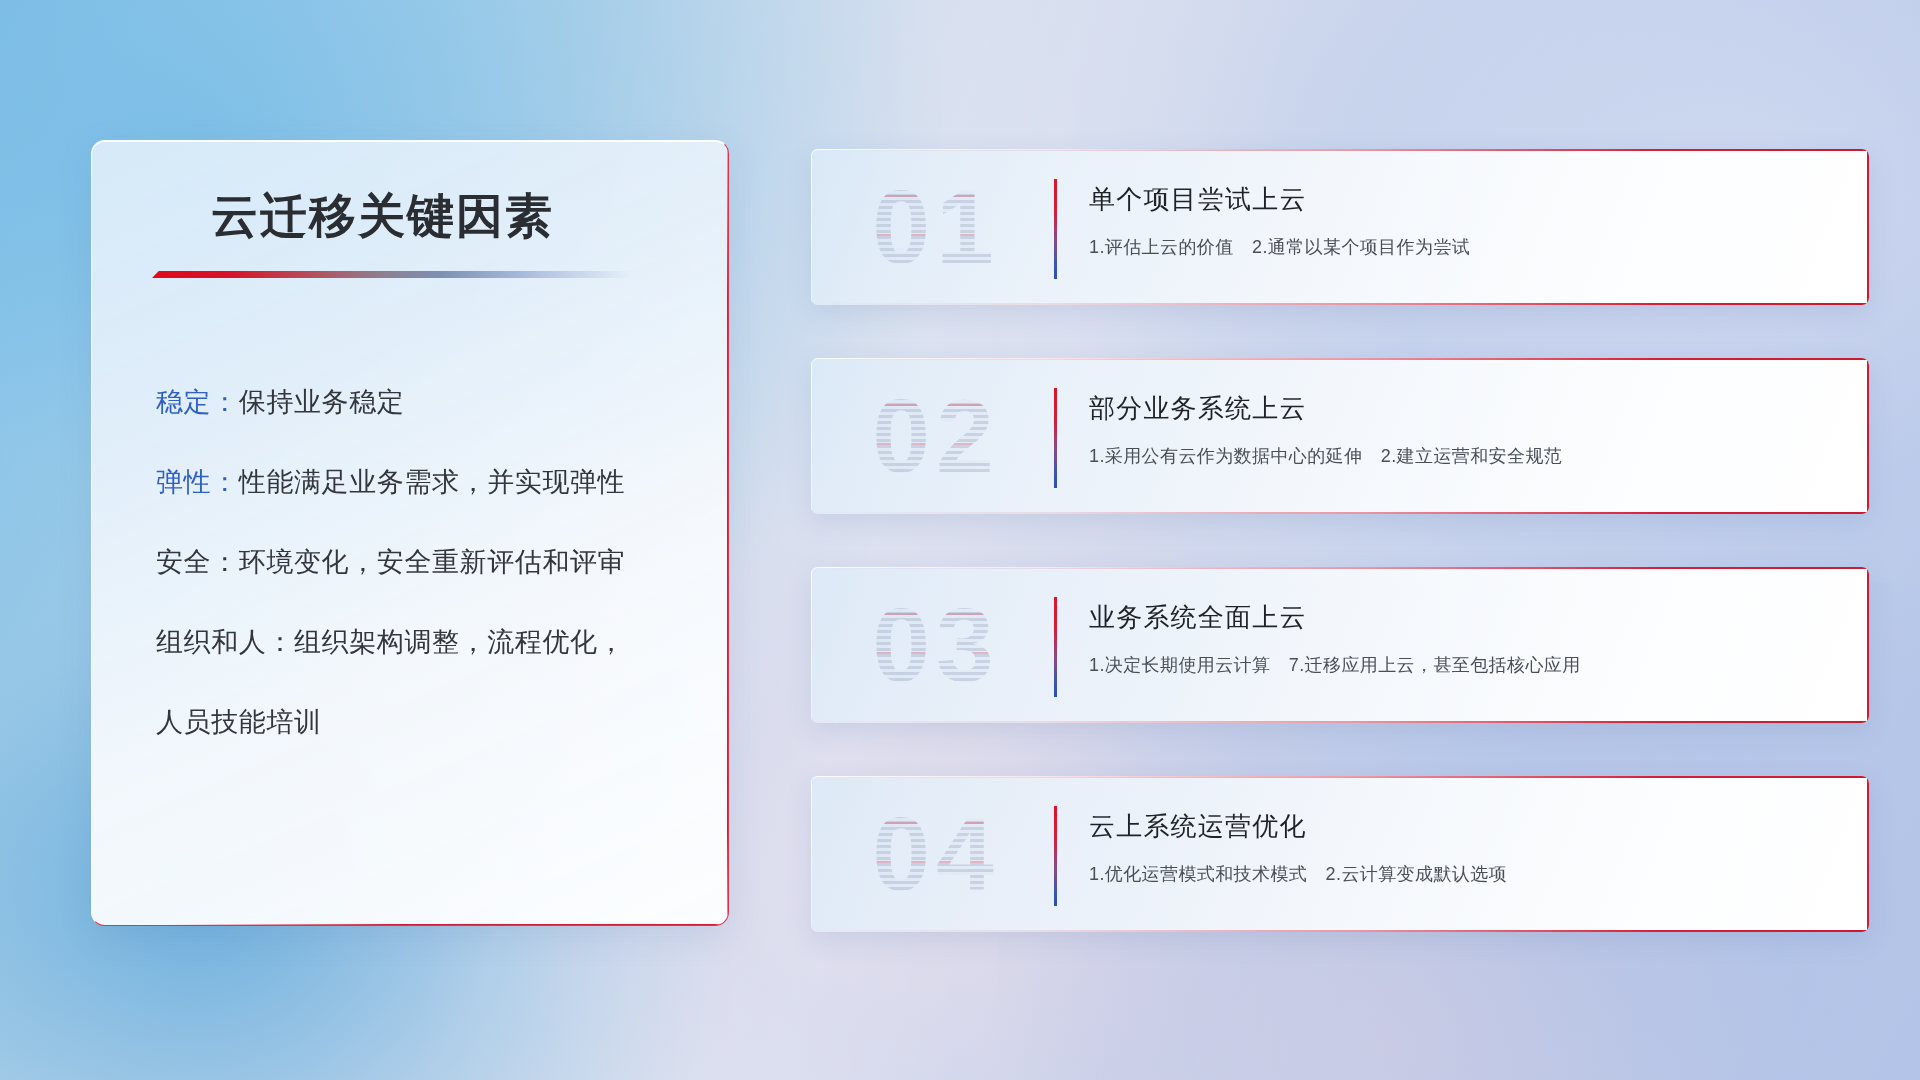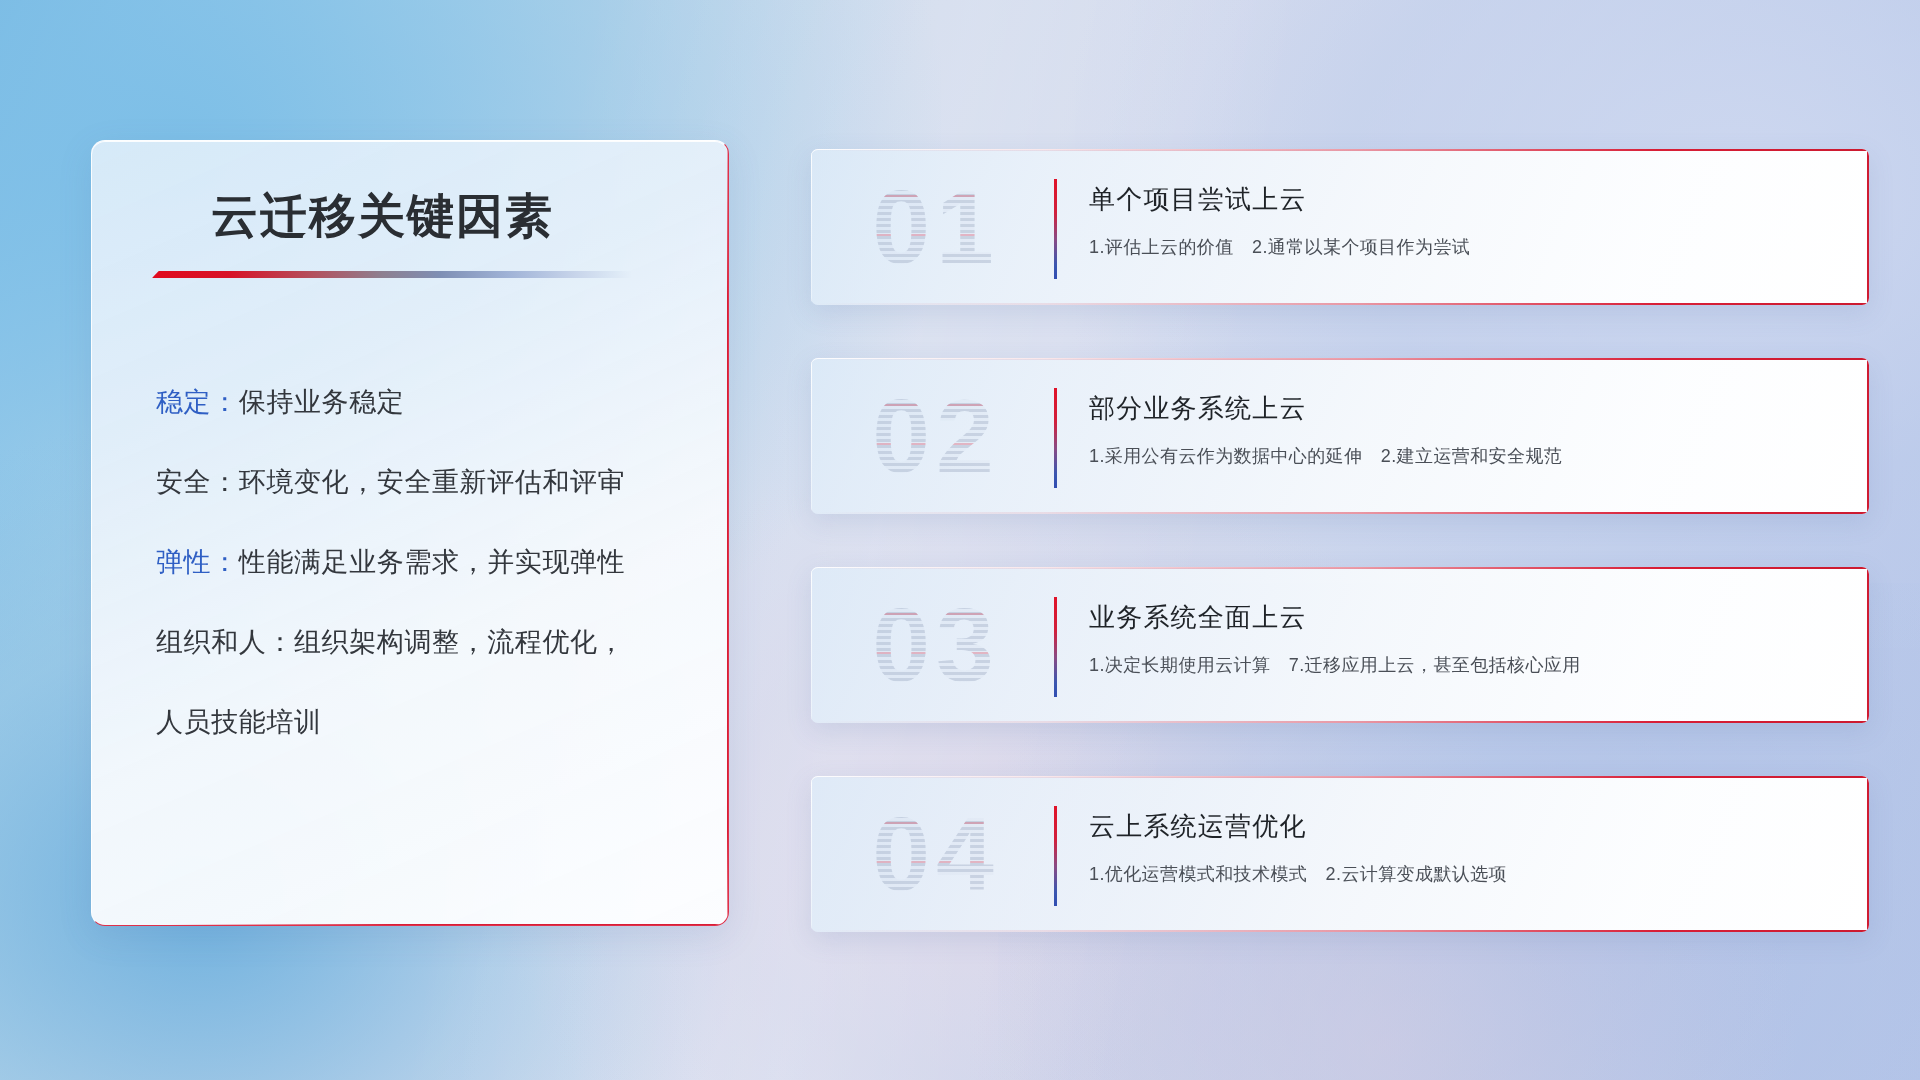--- a/index.html
+++ b/index.html
@@ -181,22 +181,22 @@
 
 <div id="stage">
 
   <section id="left-panel">
     <h1 id="panel-title">云迁移关键因素</h1>
     <div id="panel-title-rule"></div>
 
     <div id="factor-list">
 
     <div class="factor-row"><span class="factor-label">稳定：</span><span class="factor-text">保持业务稳定</span></div>
+        <div class="factor-row"><span class="factor-label">弹性：</span><span class="factor-text">性能满足业务需求，并实现弹性</span></div>
         <div class="factor-row"><span class="factor-label dark">安全：</span><span class="factor-text">环境变化，安全重新评估和评审</span></div>
-        <div class="factor-row"><span class="factor-label">弹性：</span><span class="factor-text">性能满足业务需求，并实现弹性</span></div>
         <div class="factor-row"><span class="factor-label dark">组织和人：</span><span class="factor-text">组织架构调整，流程优化，</span></div>
         <div class="factor-row"><span class="factor-text">人员技能培训</span></div>
       </div>
   </section>
 
   <section id="card-stack">
 
   <article class="step-card">
         <div class="card-edge-top"></div>
         <div class="card-edge-bottom"></div>

